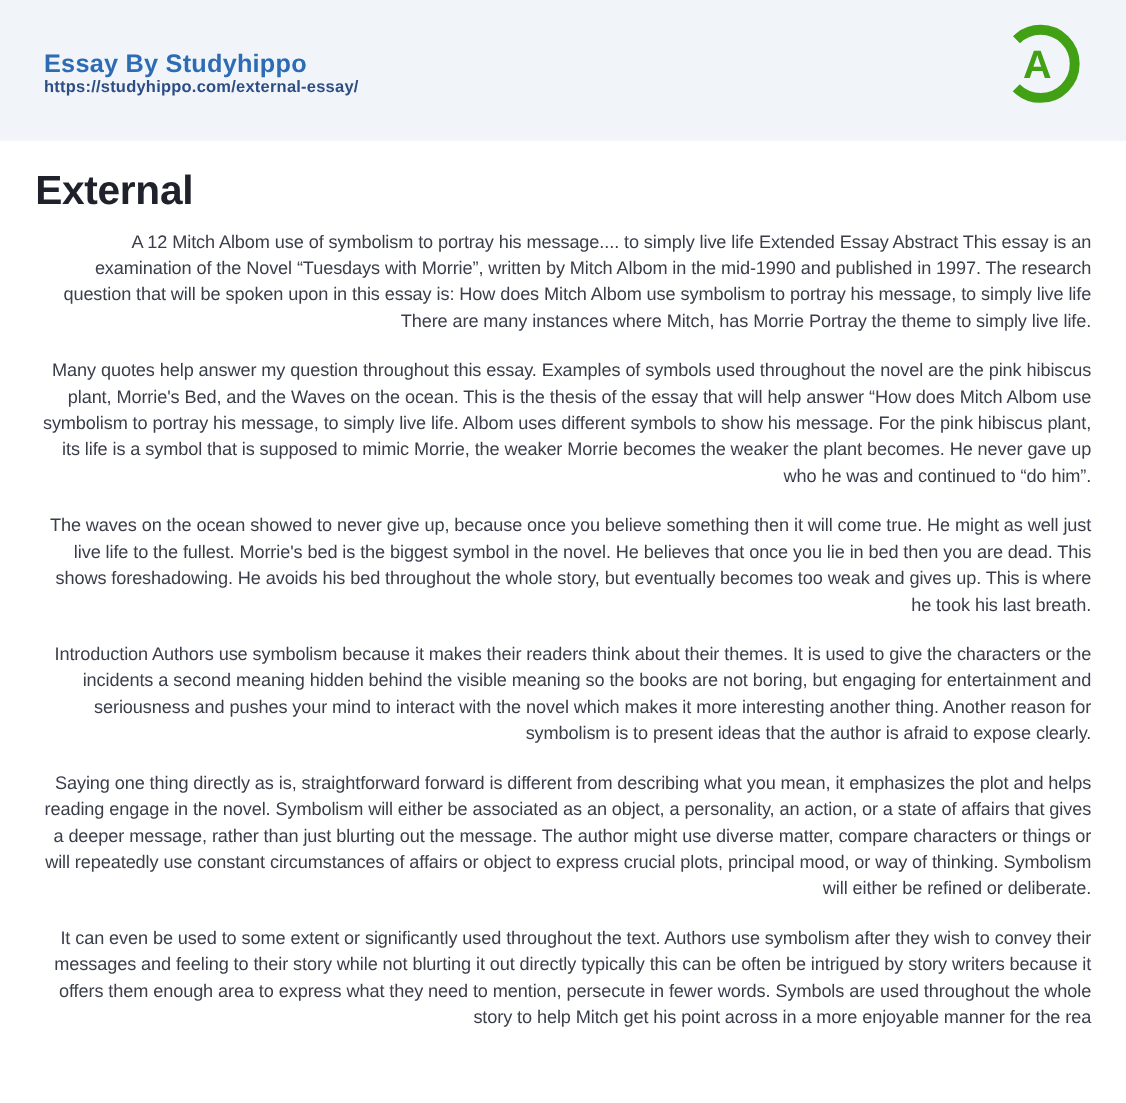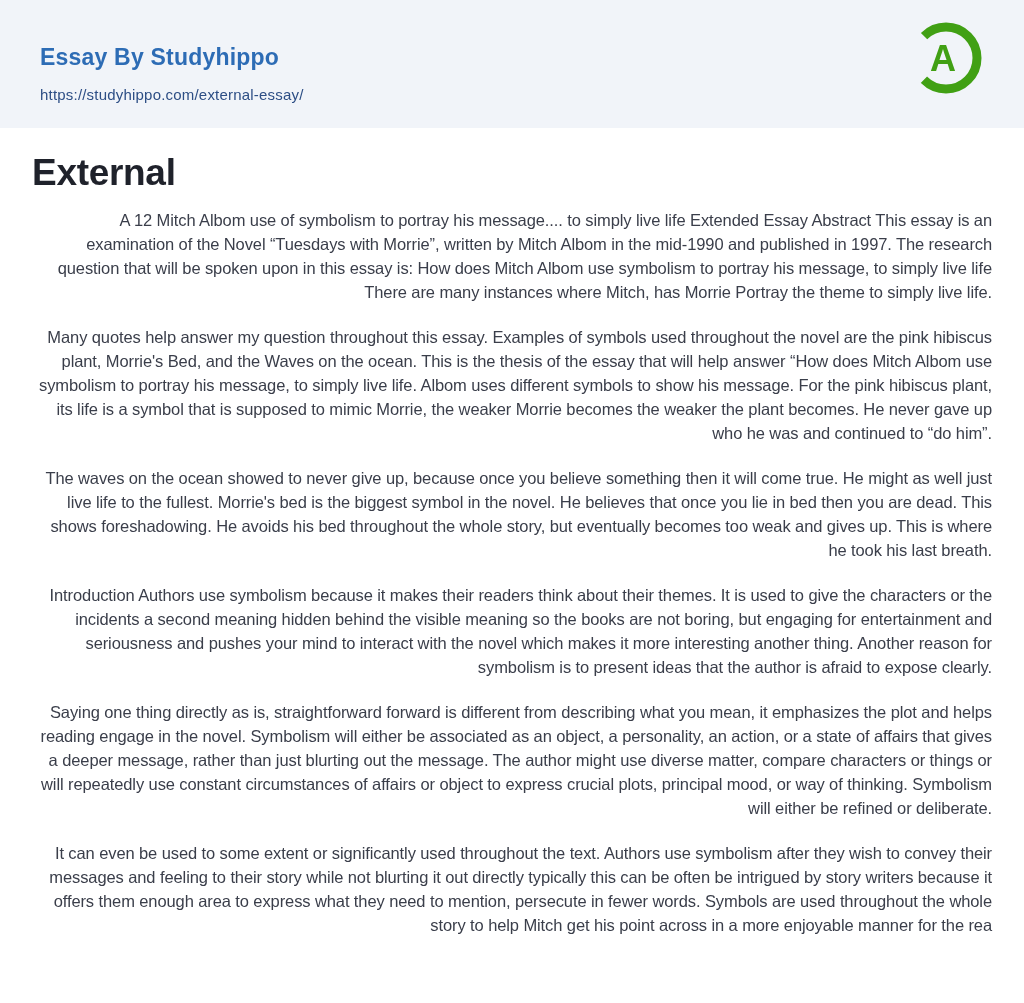--- a/index.html
+++ b/index.html
@@ -18,23 +18,22 @@
     padding: 44px 40px 0 40px;
   }
   .site-title {
     font-size: 23px;
     font-weight: 700;
     color: #2d6cb5;
     letter-spacing: 0.2px;
   }
   .essay-url {
     display: inline-block;
-    margin-top: 15px;
     font-size: 15px;
-    font-weight: 400;
+    font-weight: 700;
     color: #2d4e85;
     text-decoration: none;
     letter-spacing: 0.2px;
   }
   .logo-wrap {
     position: absolute;
     top: 18px;
     right: 38px;
     width: 80px;
     height: 80px;

